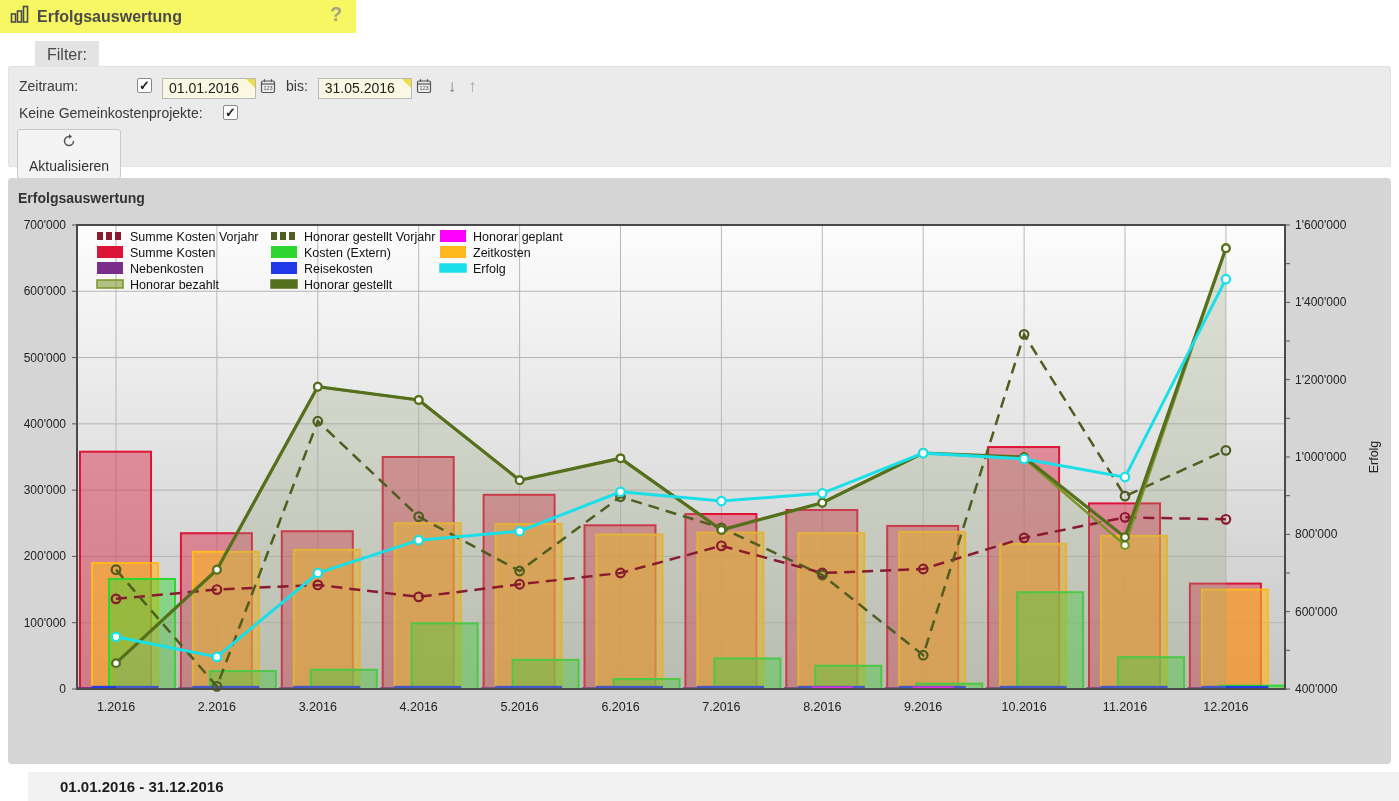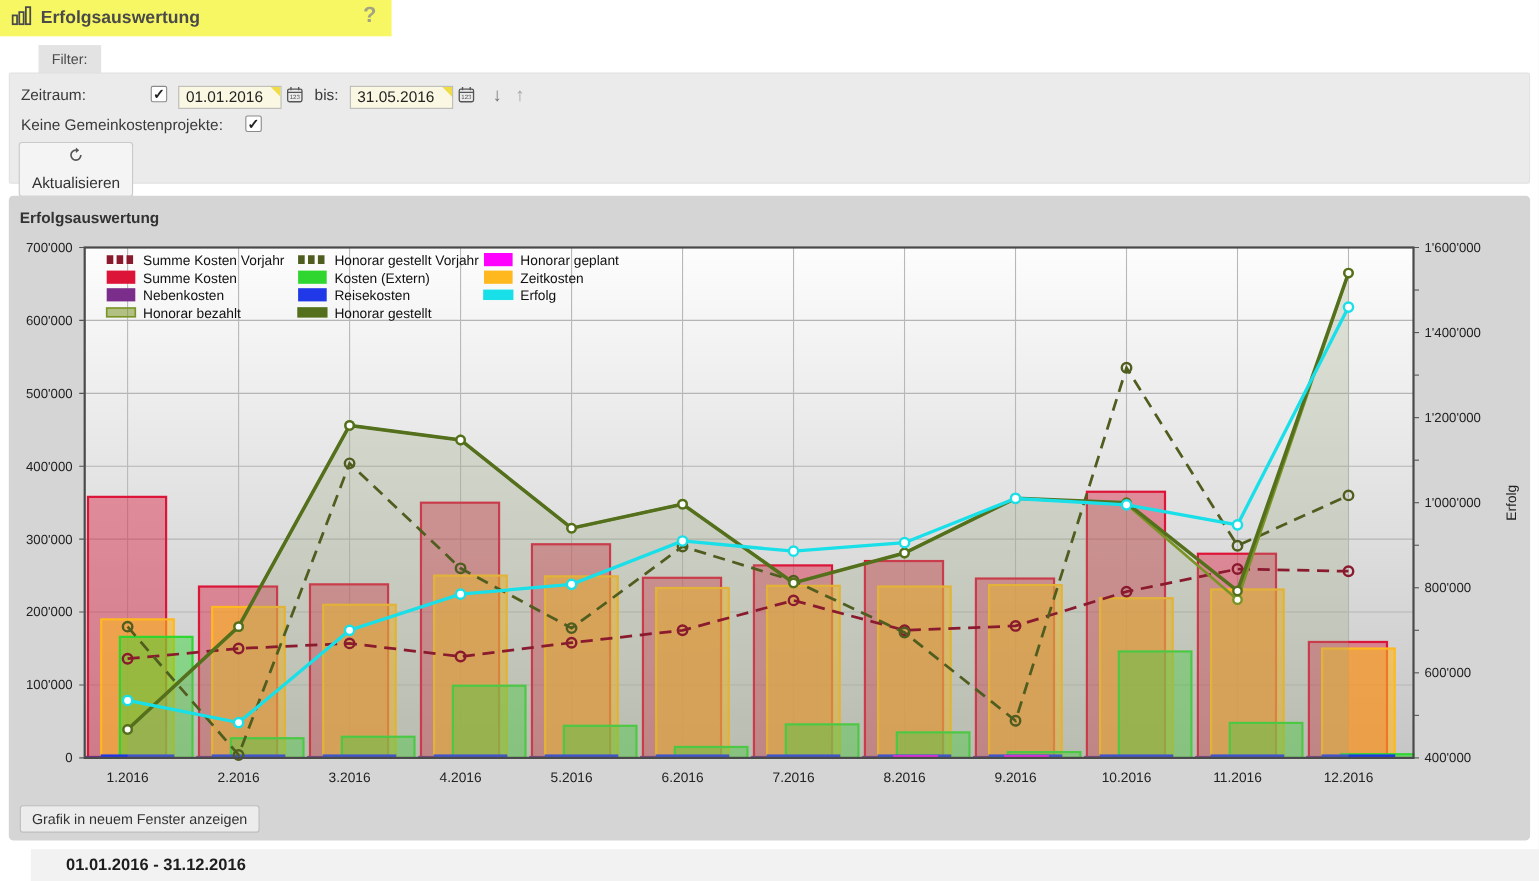--- a/index.html
+++ b/index.html
@@ -6,21 +6,21 @@
   html,body { width:1399px; height:801px; }
   body { font-family:"Liberation Sans",sans-serif; background:#ffffff; position:relative; overflow:hidden; }
 
   
   .app-header { position:absolute; left:0; top:0; width:356px; height:33px; background:#f7f763; display:flex; align-items:center; }
   .app-header .hicon { margin-left:10px; }
   .app-title { font-size:16px; font-weight:bold; color:#4a4a4a; margin-left:8px; }
   .help-q { position:absolute; left:330px; top:3px; font-size:20px; font-weight:bold; color:#a2a284; }
 
   
-  .filter-tab { position:absolute; left:35px; top:41px; background:#e3e3e3; color:#4a4a4a; font-size:13px; padding:5px 12px 8px 12px; }
+  .filter-tab { position:absolute; left:35px; top:41px; background:#e3e3e3; color:#4a4a4a; font-size:16px; padding:5px 12px 8px 12px; }
   .filter-panel { position:absolute; left:8px; top:66px; width:1383px; height:101px; background:#ebebeb; border:1px solid #e2e2e2; border-radius:2px; }
   .frow { position:absolute; left:10px; display:flex; font-size:14px; color:#333; }
   .flabel { color:#3a3a3a; }
   .cbox { width:15px; height:15px; background:#fff; border:1px solid #8a8a8a; border-radius:2px; font-size:13px; line-height:13px; text-align:center; color:#222; font-weight:bold; }
   .datefield { position:relative; width:94px; height:21px; background:#faf8e2; border:1px solid #b9b9b9; font-size:14px; color:#222; padding:1px 6px; overflow:hidden; }
   .datefield .corner { position:absolute; right:0; top:0; width:0; height:0; border-top:9px solid #f0dc46; border-left:9px solid transparent; }
   .arr { font-size:17px; line-height:17px; }
   .btn { display:inline-flex; align-items:center; gap:7px; background:#f4f4f4; border:1px solid #c9c9c9; border-radius:3px; color:#333; font-size:14px; padding:4px 11px; cursor:default;flex-direction:column; }
 
   
@@ -368,20 +368,19 @@
           <text x="296" y="111" font-size="12.5" fill="#111">Honorar gestellt</text>
           <rect x="432" y="52" width="26" height="12" fill="#ff00ff"></rect>
           <text x="465" y="63" font-size="12.5" fill="#111">Honorar geplant</text>
           <rect x="432" y="68" width="26" height="12" fill="#ffb81e"></rect>
           <text x="465" y="79" font-size="12.5" fill="#111">Zeitkosten</text>
           <rect x="432" y="86" width="26" height="8" fill="#19dfe8" fill-opacity="1" stroke="#19dfe8" stroke-width="1.5"></rect>
           <text x="465" y="95" font-size="12.5" fill="#111">Erfolg</text>
         </g>
       </svg>
     <div class="chart-title">Erfolgsauswertung</div>
-    <button class="open-win-btn">Grafik in neuem Fenster anzeigen</button>
   </div>
 
   <div class="footer-strip">
     <div class="footer-range">01.01.2016 - 31.12.2016</div>
   </div>
 
 </div>
 
 </body></html>

